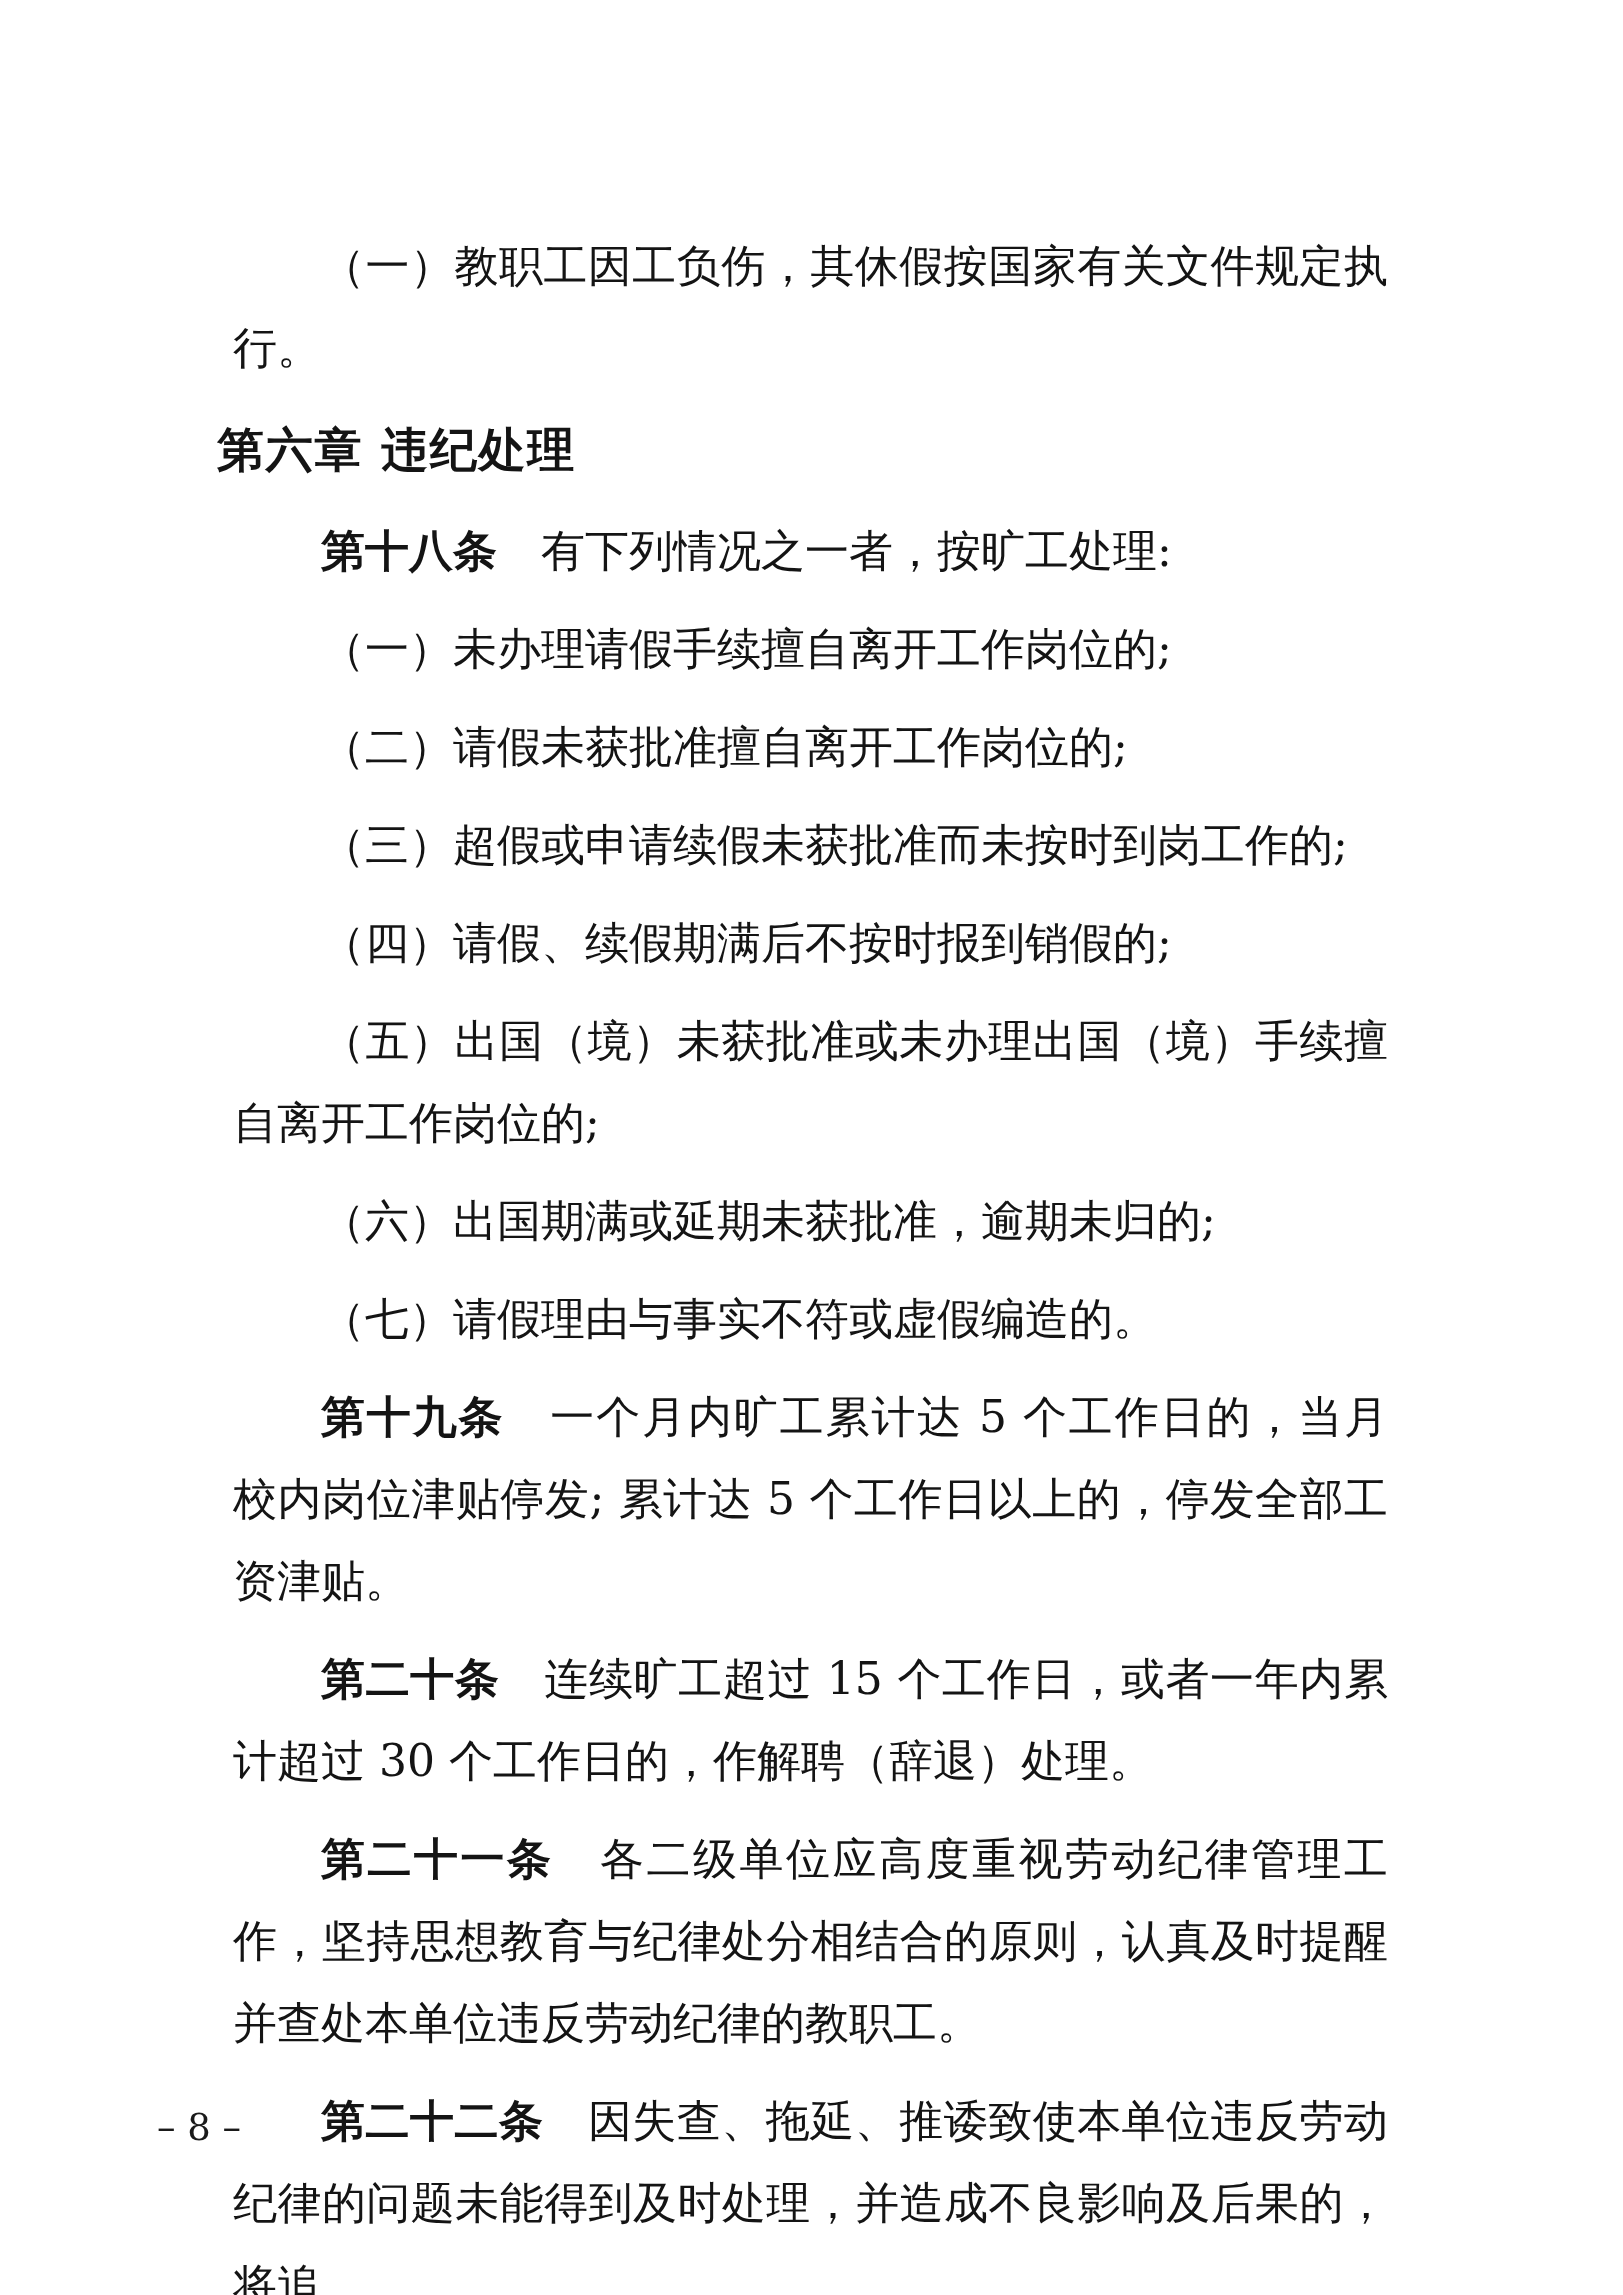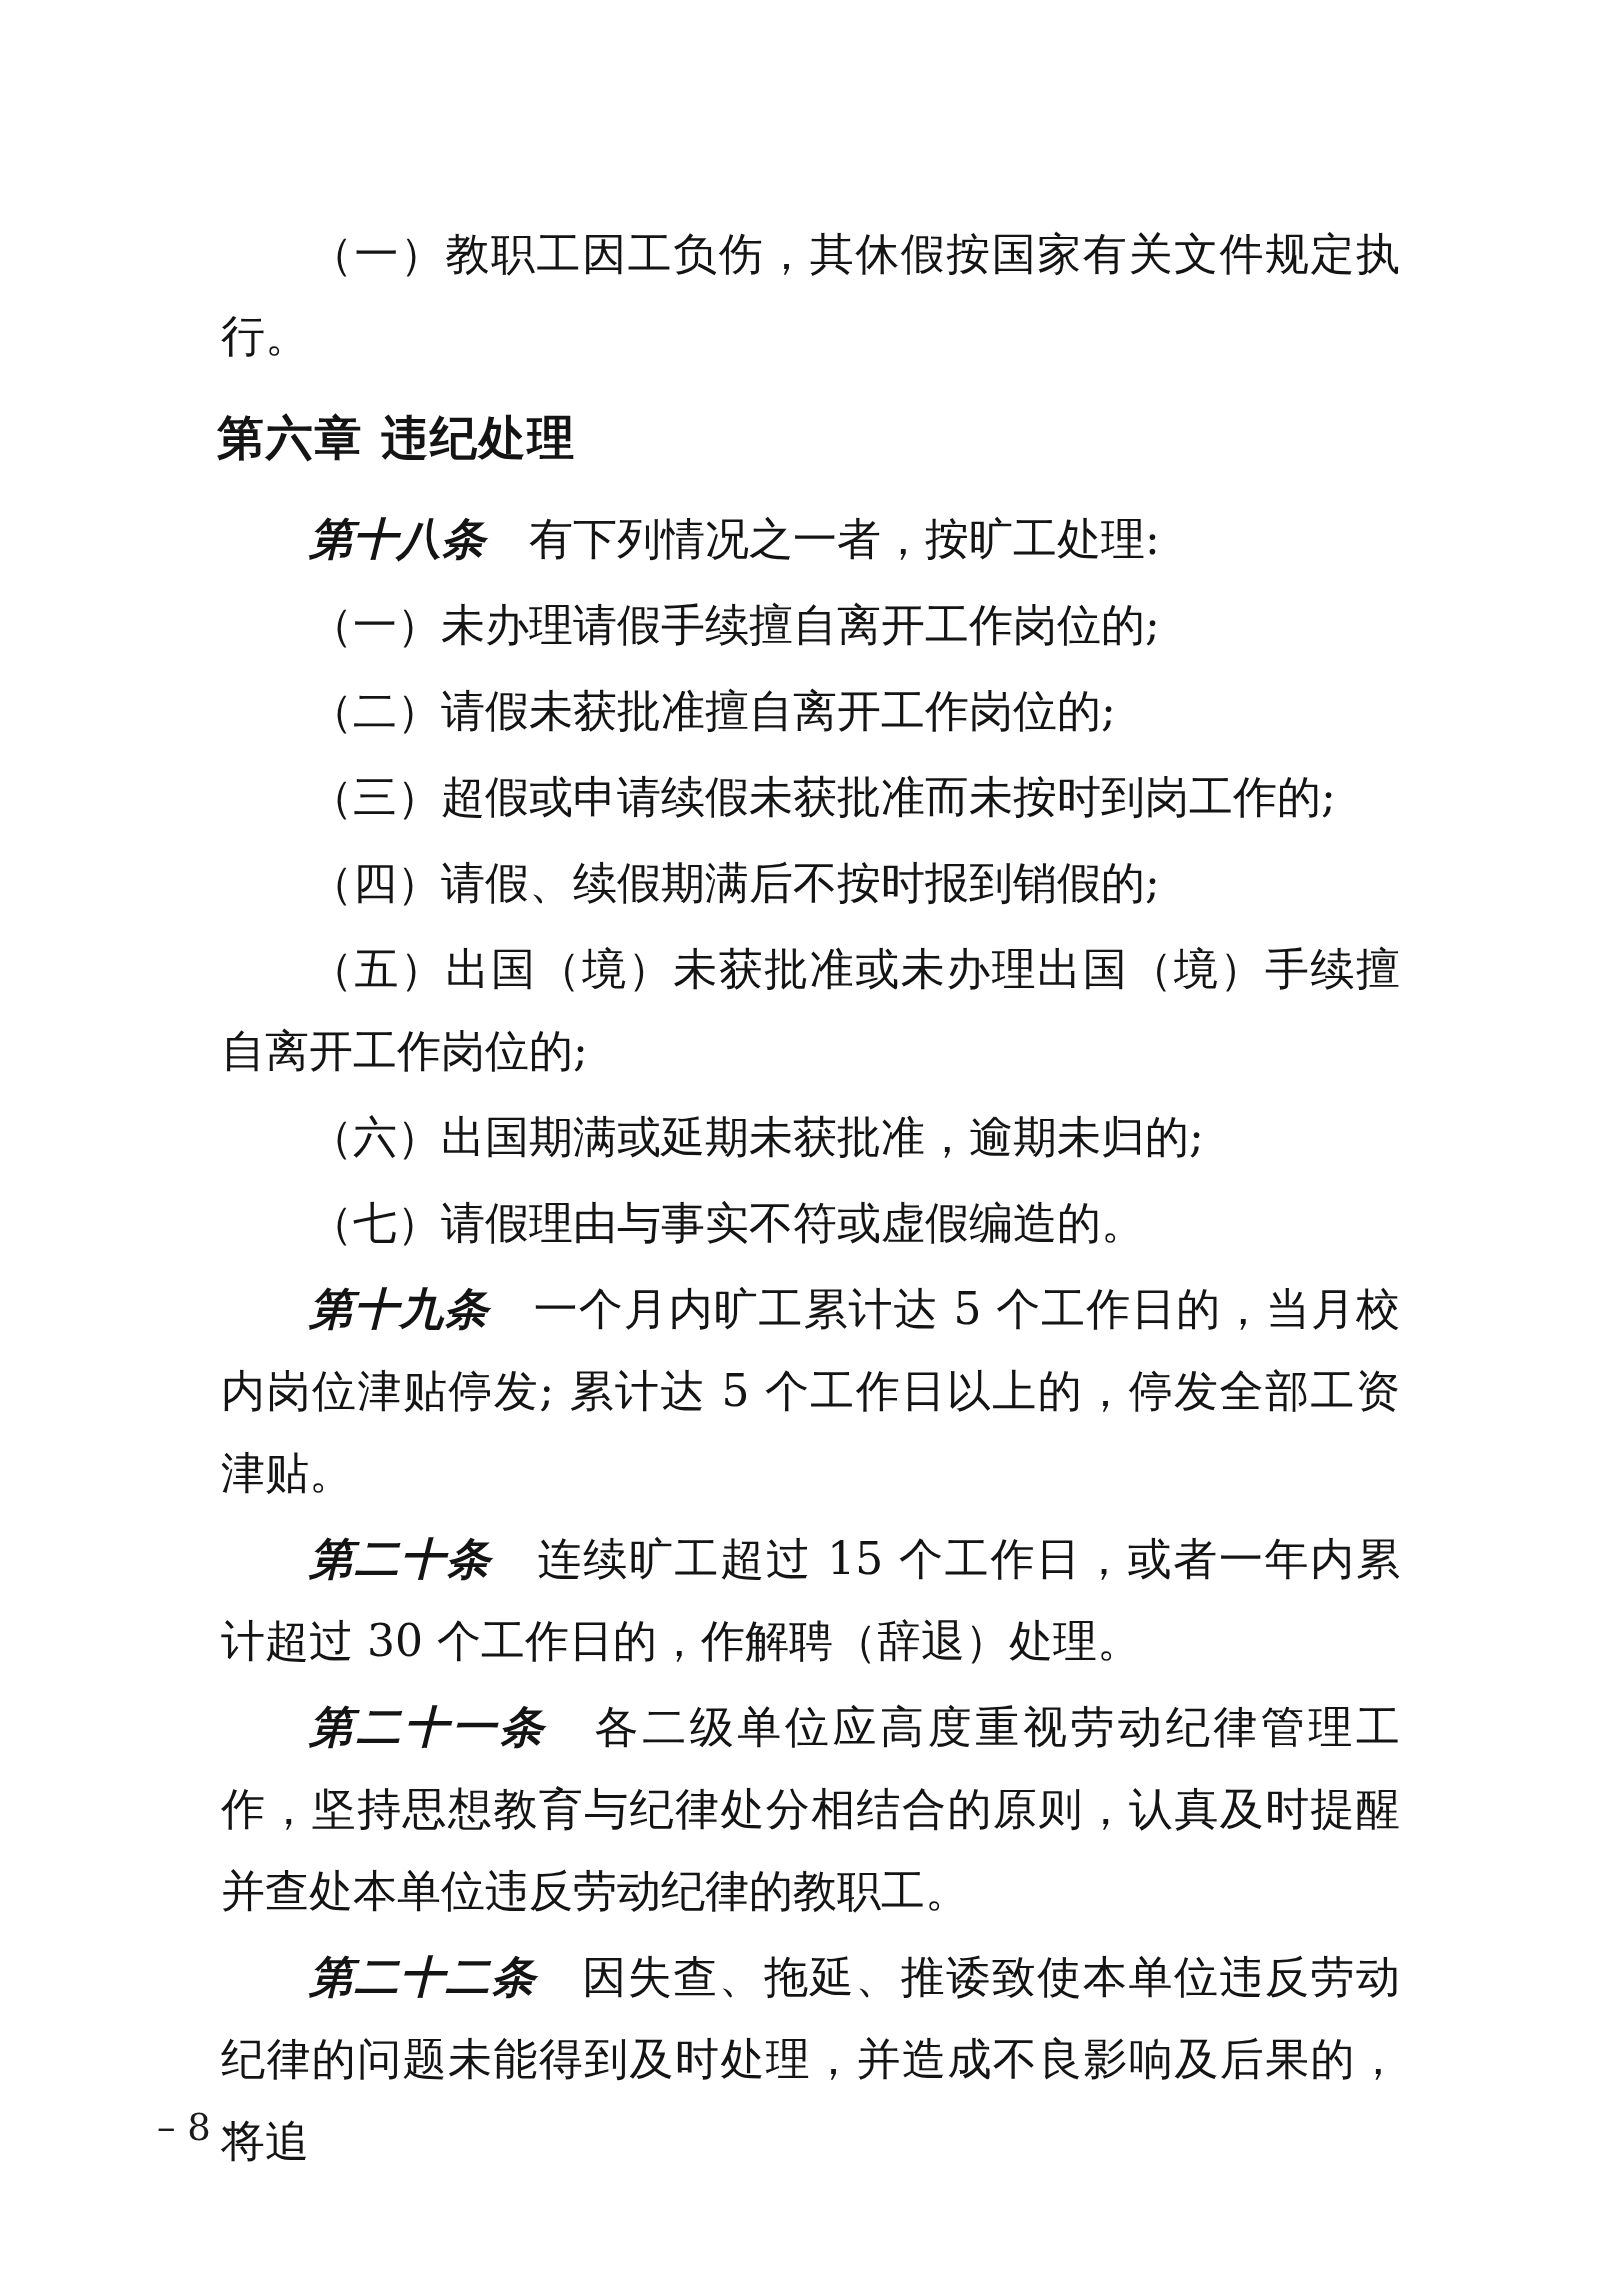--- a/index.html
+++ b/index.html
@@ -21,27 +21,26 @@
     position: absolute;
     left: 217px;
     top: 209px;
     width: 1187px;
     font-size: 44px;
     line-height: 82px;
     text-align: justify;
     text-justify: inter-ideograph;
   }
   .para {
-    margin: 4px;
+    margin: 16px;
     padding: 0;
     text-indent: 88px;
   }
   .article-lead {
     font-weight: 700;
-    font-style: italic;
   }
   .chapter-heading {
     margin: 20px 0 18.6px 0;
     text-indent: 0;
     text-align: left;
     font-family: "DejaVu Sans", "Liberation Sans", sans-serif;
     font-weight: 700;
     font-size: 47px;
     line-height: 82px;
     letter-spacing: 1.7px;

